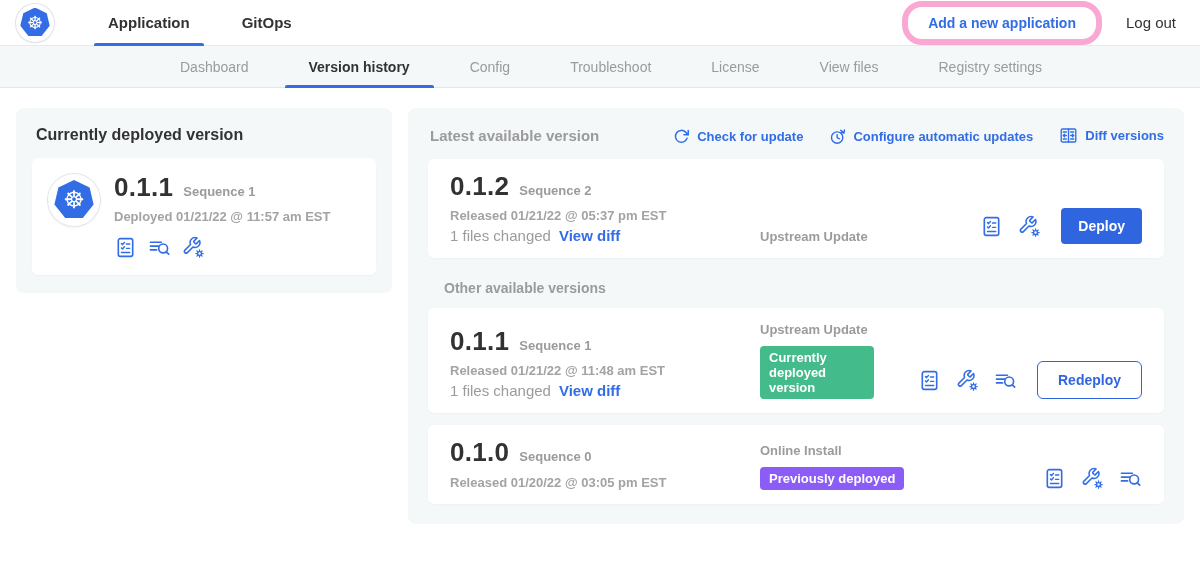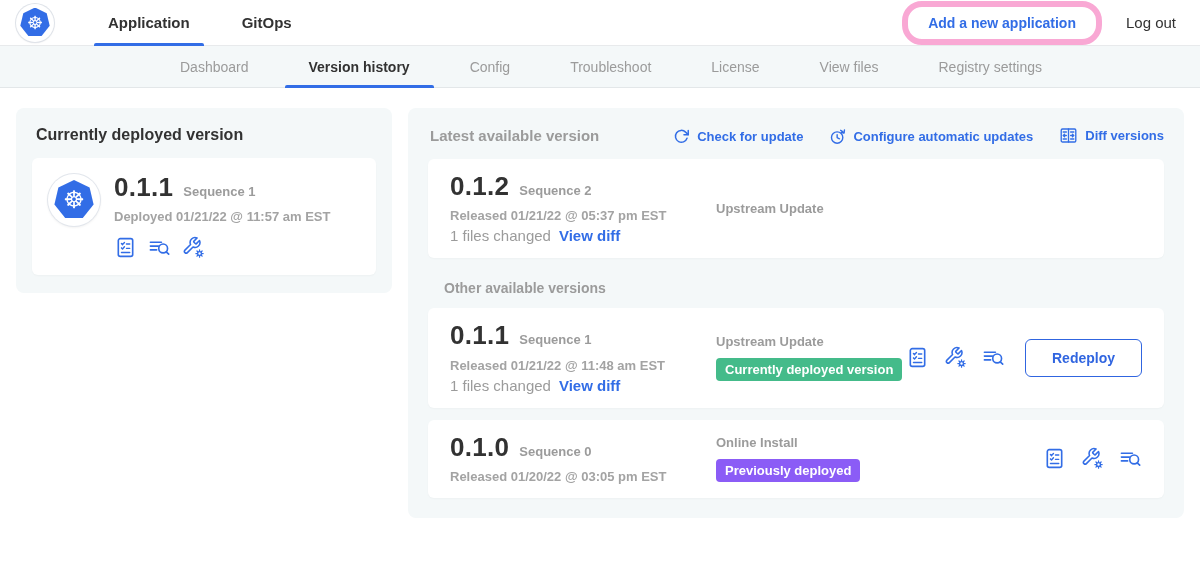--- a/index.html
+++ b/index.html
@@ -105,22 +105,23 @@
   .right-header { display: flex; align-items: center; margin: 4px 0 14px 2px; }
   .right-header-title { font-size: 15px; color: #9b9b9b; font-weight: 600; }
   .header-actions { margin-left: auto; display: flex; align-items: flex-end; gap: 26px; }
   .header-action { display: flex; align-items: center; gap: 7px; color: #326de6; font-size: 13px; font-weight: 700; cursor: pointer; }
   .header-action svg { width: 17px; height: 17px; }
   .header-action .diff-svg { width: 19px; height: 19px; }
 
   .version-card {
     background: #fff; border-radius: 6px;
     padding: 14px 22px;
-    display: flex; align-items: center;
+    display: flex; align-items: flex-end;
     box-shadow: 0 1px 2px rgba(0,0,0,.03);
+    gap: 44px;
   }
   .vc-left { width: 250px; flex: 0 0 auto; }
   .vc-mid { flex: 1; padding-left: 16px; }
   .vc-right { display: flex; align-items: center; gap: 15px; color: #326de6; flex: 0 0 auto; }
   .vc-source { font-size: 13px; font-weight: 700; color: #9b9b9b; }
   .vc-badge {
     display: inline-block; margin-top: 9px;
     padding: 4px 9px; border-radius: 4px;
     color: #fff; font-size: 13px; font-weight: 700;
   }
@@ -128,21 +129,21 @@
   .view-diff-link { color: #326de6; font-weight: 700; cursor: pointer; }
 
   .deploy-btn {
     background: #3065e0; color: #fff; border: none;
     font-family: inherit; font-size: 14px; font-weight: 700;
     padding: 10px 17px; border-radius: 4px; cursor: pointer; margin-left: 5px;
   }
   .redeploy-btn {
     background: #fff; color: #3065e0; border: 1px solid #3065e0;
     font-family: inherit; font-size: 14px; font-weight: 700;
-    padding: 10px 26px; border-radius: 6px; cursor: pointer; margin-left: 5px;
+    padding: 10px 20px; border-radius: 6px; cursor: pointer; margin-left: 5px;
   }
   .other-versions-title { font-size: 14px; color: #9b9b9b; font-weight: 600; margin: 22px 0 12px 16px; }
   .card-gap { margin-bottom: 12px; }
   .svg-defs { position: absolute; width: 0; height: 0; overflow: hidden; }
 </style>
 </head>
 <body>
 
 <svg class="svg-defs" aria-hidden="true">
   <defs>
@@ -317,20 +318,29 @@
         </div>
         <div class="muted-date">Released 01/21/22 @ 05:37 pm EST</div>
         <div class="files-row">
           <span>1 files changed</span>
           <span class="view-diff-link">View diff</span>
         </div>
       </div>
       <div class="vc-mid">
         <div class="vc-source">Upstream Update</div>
       </div>
+      <div class="vc-right">
+        <svg class="action-icon">
+            <use href="#i-checklist"></use>
+          </svg>
+        <svg class="action-icon">
+            <use href="#i-wrench"></use>
+          </svg>
+        <button class="deploy-btn">Deploy</button>
+      </div>
     </div>
 
     <div class="other-versions-title">Other available versions</div>
 
     <div class="version-card card-gap">
       <div class="vc-left">
         <div class="version-line">
           <span class="version-number">0.1.1</span>
           <span class="sequence-label">Sequence 1</span>
         </div>

